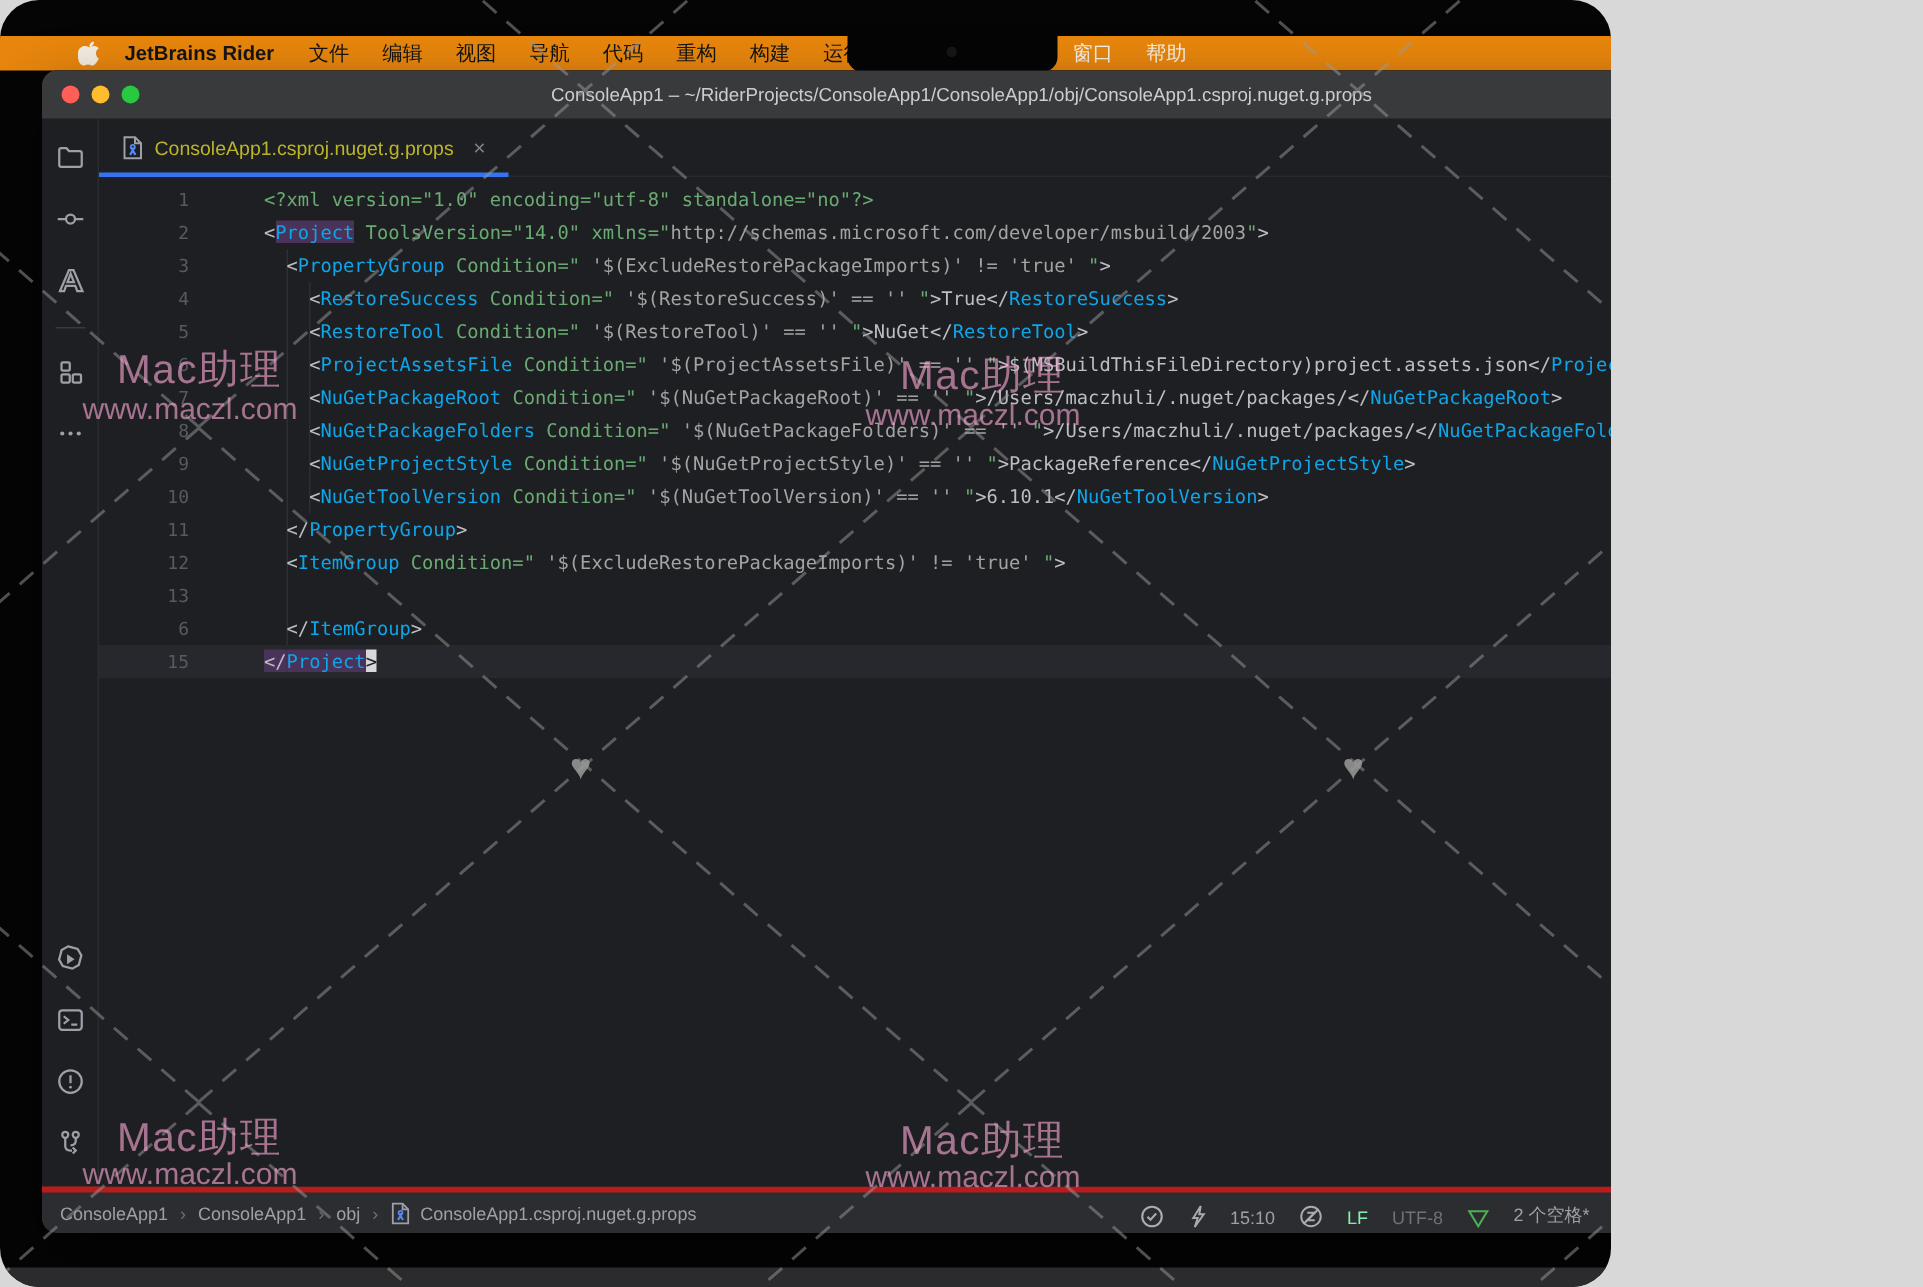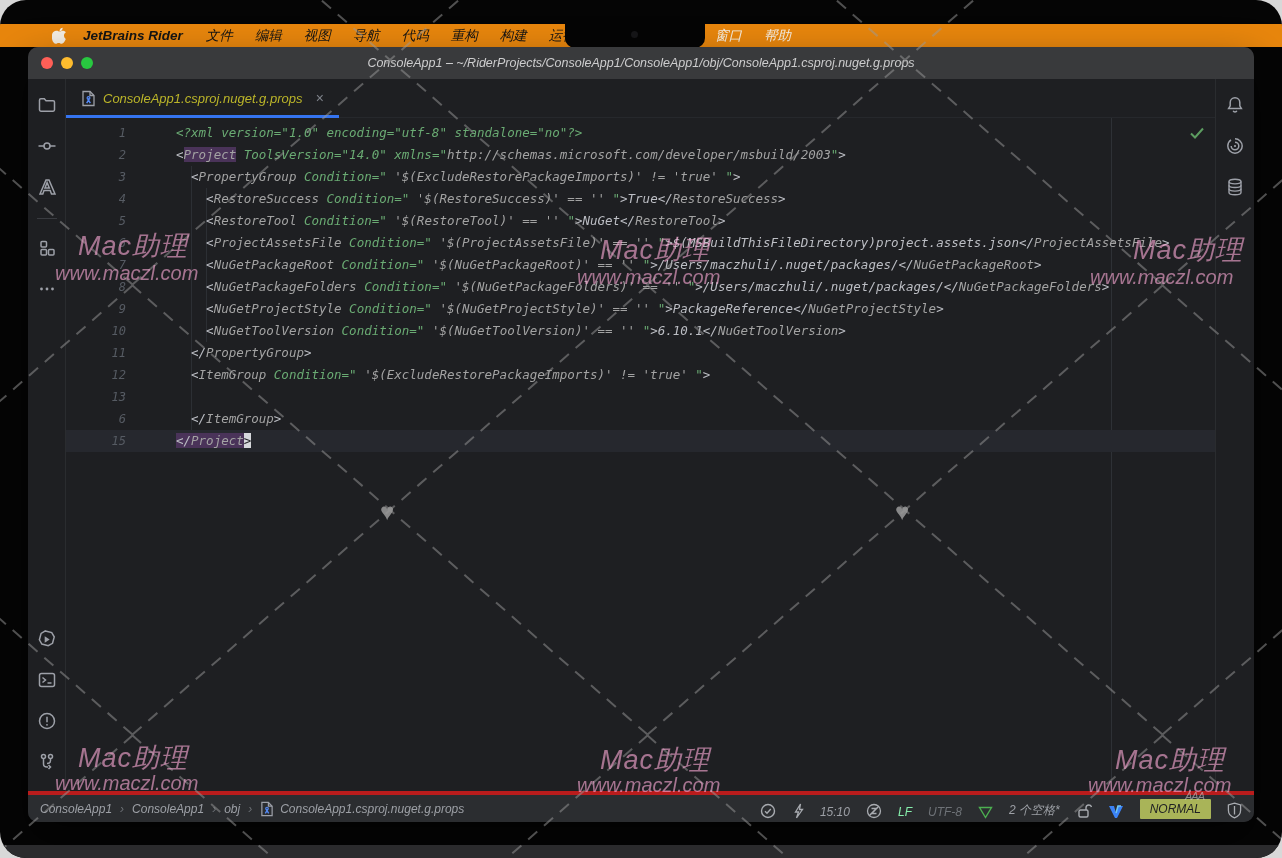--- a/index.html
+++ b/index.html
@@ -1,16 +1,16 @@
 <!DOCTYPE html>
 <html><head>
 <meta charset="utf-8">
 <style>
   html,body{margin:0;padding:0;background:#D8D8D8;}
-  .stage{position:relative;width:1282px;height:858px;overflow:hidden;font-family:"Liberation Sans",sans-serif;background:#D8D8D8;font-style:italic;}
+  .stage{position:relative;width:1074px;height:858px;overflow:hidden;font-family:"Liberation Sans",sans-serif;background:#D8D8D8;}
   .screen{position:absolute;inset:0;background:#050505;border-radius:26px;overflow:hidden;}
   
   .menubar{position:absolute;top:24px;left:0;right:0;height:23px;background:#E8860D;display:flex;align-items:center;font-size:13.5px;color:#141414;}
   .menubar .apple{margin-left:52px;display:flex;align-items:center;}
   .menubar .appname{font-weight:bold;margin-left:16px;}
   .menu-left{display:flex;margin-left:12px;}
   .menu-left span{margin:0 11px;}
   .notch{position:absolute;top:24px;left:565px;width:140px;height:24px;background:#050505;border-radius:0 0 10px 10px;}
   .cam-dot{position:absolute;left:66px;top:7px;width:7px;height:7px;border-radius:50%;background:#161618;}
   .menu-right{position:absolute;top:24px;left:704px;height:23px;display:flex;align-items:center;color:#F6EFE4;font-size:13.5px;}
@@ -37,21 +37,21 @@
   .tab .close{color:#7F838B;font-size:14px;margin-left:6px;}
   
   .editor{flex:1;position:relative;overflow:hidden;background:#1E1F22;font-family:"DejaVu Sans Mono","Liberation Mono",monospace;font-size:12.5px;line-height:22px;}
   .margin-guide{position:absolute;left:1045px;top:0;bottom:0;width:1px;background:#2E3136;}
   .indent-guide{position:absolute;width:1px;background:#2C2F34;}
   .lines{position:absolute;left:0;right:0;top:4px;}
   .code-row{display:flex;height:22px;white-space:pre;}
   .code-row.current{background:#26282E;}
   .gutter-num{flex:0 0 82px;box-sizing:border-box;padding-right:22px;text-align:right;color:#565B63;font-size:12px;}
   .code-text{padding-left:28px;}
-  .tk-w{color:#BCBEC4}.tk-p{color:#a3a3a3}.tk-g{color:#6AAB73}.tk-o{color:#a3a3a3}
+  .tk-w{color:#BCBEC4}.tk-p{color:#0ea5e9}.tk-g{color:#6AAB73}.tk-o{color:#a3a3a3}
   .tk-hl{background:#4A3359;}
   .tk-cur{background:#D6D8DC;color:#1E1F22;}
   .check-ok{position:absolute;top:8px;right:10px;}
   
   .statusbar{flex:0 0 27px;background:#2B2D30;border-top:4px solid #b91c1c;display:flex;align-items:center;padding:0 12px;font-size:12px;color:#9DA0A6;}
   .crumbs{display:flex;align-items:center;gap:8px;}
   .crumb-sep{color:#6E7277;font-size:12px;}
   .crumb-file{display:flex;align-items:center;gap:6px;}
   .status-right{margin-left:auto;display:flex;align-items:flex-end;gap:16px;}
   .st-dim{color:#6E7277;}

